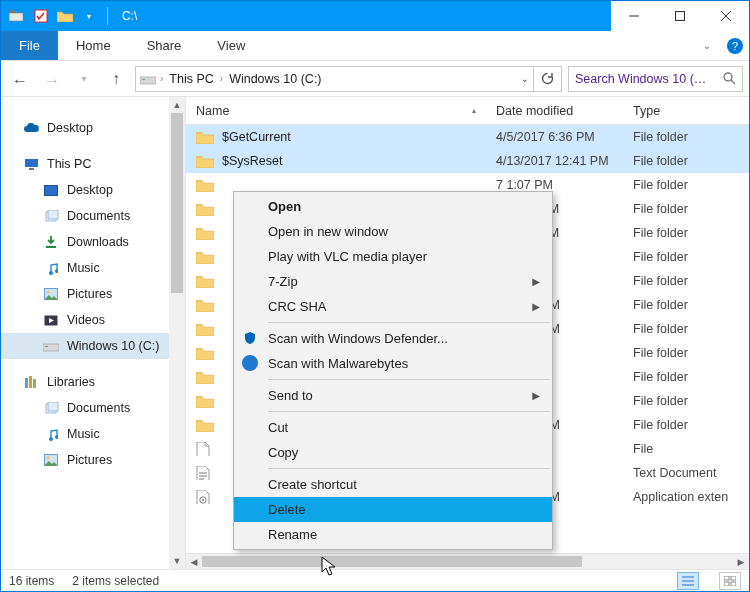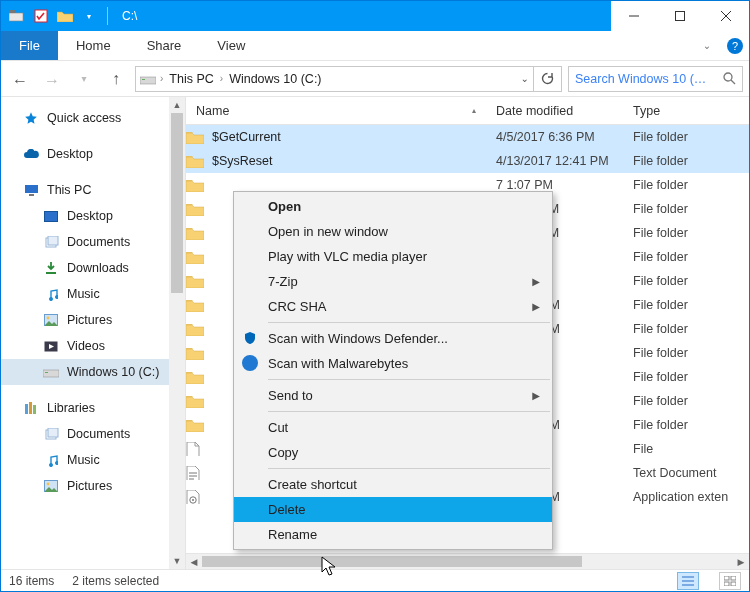--- a/index.html
+++ b/index.html
@@ -24,21 +24,21 @@
   
   .addressrow { height: 36px; display:flex; align-items:center; gap:6px; padding:4px 6px; border-bottom:1px solid #e5e5e5; }
   .navbtn { width:26px; height:26px; display:flex; align-items:center; justify-content:center; color:#555; font-size:16px; }
   .navbtn.disabled { color:#bbb; }
   .addrbox { flex:1; height:26px; border:1px solid #c9c9c9; display:flex; align-items:center; padding:0 4px; gap:4px; font-size:12.5px; color:#222; }
   .addrbox .crumb { padding:0 2px; }
   .addrbox .sep { color:#888; font-size:10px; }
   .addrbox .addr-spacer { flex:1; }
   .refreshbox { width:28px; height:26px; border:1px solid #c9c9c9; border-left:none; display:flex; align-items:center; justify-content:center; }
   .addrwrap { display:flex; flex:1; }
-  .searchbox { width:175px; height:26px; border:1px solid #c9c9c9; display:flex; align-items:center; padding:0 6px; gap:14px; font-size:12.5px; color:#3b82f6; }
+  .searchbox { width:175px; height:26px; border:1px solid #c9c9c9; display:flex; align-items:center; padding:0 6px; gap:14px; font-size:12.5px; color:#4c1d95; }
   .searchbox .search-text { flex:1; overflow:hidden; white-space:nowrap; text-overflow:ellipsis; }
   
   .body { flex:1; display:flex; min-height:0; }
   .navpane { width:185px; border-right:1px solid #e5e5e5; padding:8px 0 8px 0; overflow:hidden; position:relative; }
   .navpane .navitem { display:flex; align-items:center; gap:8px; height:26px; padding-left:22px; padding-right:6px; font-size:12.5px; color:#222; white-space:nowrap; }
   .navpane .navitem.child { padding-left:42px; }
   .navpane .navitem.sel { background:#d8e6f2; }
   .navpane .navgap { height:10px; }
   .nav-scroll { position:absolute; right:0; top:0; bottom:0; width:16px; background:#f0f0f0; display:flex; flex-direction:column; }
   .nav-scroll .arrow { height:16px; display:flex; align-items:center; justify-content:center; font-size:9px; color:#666; }
@@ -56,21 +56,21 @@
   .listpane { flex:1; display:flex; flex-direction:column; min-width:0; }
   .colheaders { height:28px; display:flex; align-items:center; font-size:12.5px; color:#333; border-bottom:1px solid #e5e5e5; }
   .col { padding:0 10px; overflow:hidden; white-space:nowrap; text-overflow:ellipsis; }
   .col.name { flex:0 0 300px; display:flex; align-items:center; gap:16px; }
   .col.date { flex:0 0 137px; }
   .col.type { flex:1; }
   .sort-ind { font-size:8px; color:#777; margin-left:auto; }
   .rows { flex:1; overflow:hidden; position:relative; }
   .row { height:24px; display:flex; align-items:center; font-size:12.5px; color:#222; }
   .row.sel { background:#cde8ff; }
-  .row .rname { flex:0 0 300px; display:flex; align-items:center; gap:8px; overflow:hidden; white-space:nowrap; }
+  .row .rname { flex:0 0 300px; display:flex; align-items:center; gap:8px; padding-left:10px; overflow:hidden; white-space:nowrap; }
   .row .rdate { flex:0 0 137px; padding:0 10px; color:#444; white-space:nowrap; overflow:hidden; }
   .row .rtype { flex:1; padding:0 10px; color:#444; white-space:nowrap; overflow:hidden; }
   .folder-ico { width:18px; height:14px; display:inline-block; }
   .folder-ico svg { display:block; }
   
   .ctxmenu { position:absolute; left:232px; top:190px; width:320px; background:#f2f2f2; border:1px solid #b7b7b7; box-shadow:3px 3px 6px rgba(0,0,0,0.25); font-size:13px; color:#222; padding:2px 0; }
   .ctxmenu .ctxitem { height:25px; display:flex; align-items:center; padding:0 12px 0 34px; position:relative; }
   .ctxmenu .ctxitem.bold { font-weight:700; }
   .ctxmenu .ctxitem.hover { background:#0ea5e9; }
   .ctxmenu .ctxsep { height:1px; background:#cfcfcf; margin:3px 2px 3px 34px; }
@@ -184,28 +184,20 @@
       <svg width="13" height="13" viewBox="0 0 13 13">
           <circle cx="5" cy="5" r="4" fill="none" stroke="#777" stroke-width="1.3"></circle>
           <line x1="8" y1="8" x2="12" y2="12" stroke="#777" stroke-width="1.3"></line>
         </svg>
     </div>
   </div>
 
   <div class="body">
 
     <div class="navpane">
-      <div class="navitem">
-          <span class="iconbox star-ico">
-            <svg width="14" height="14" viewBox="0 0 24 24">
-              <path d="M12 2l2.9 6.9L22 10l-5.5 4.8L18 22l-6-3.5L6 22l1.5-7.2L2 10l7.1-1.1z"></path>
-            </svg>
-          </span>
-          <span>Quick access</span>
-        </div>
       <div class="navgap"></div>
       <div class="navitem">
           <span class="iconbox cloud-ico">
             <svg width="16" height="10" viewBox="0 0 16 10">
               <path d="M4 9a3 3 0 010-6 4 4 0 017.5-1A3 3 0 0113 9z"></path>
             </svg>
           </span>
           <span>Desktop</span>
         </div>
       <div class="navgap"></div>

